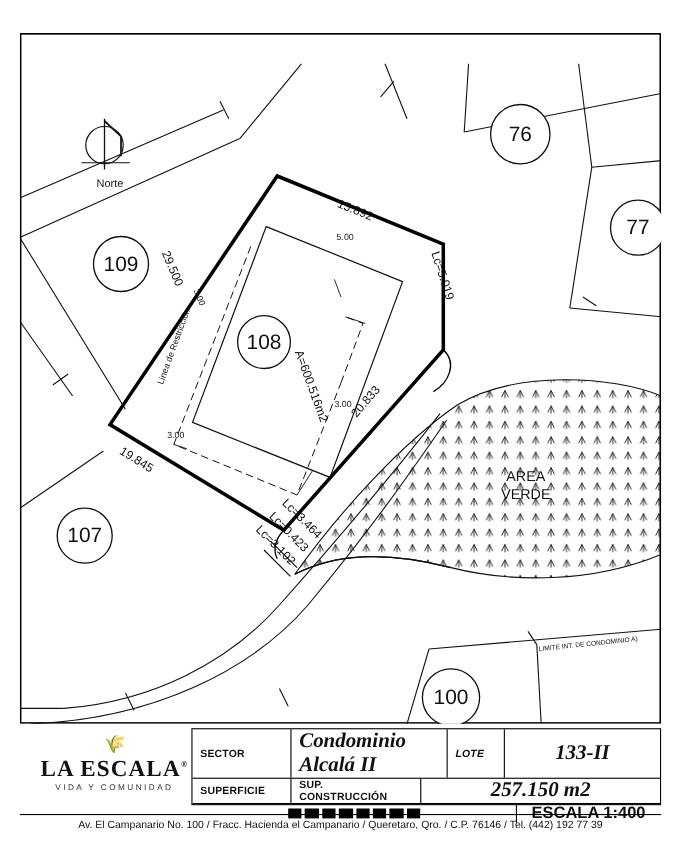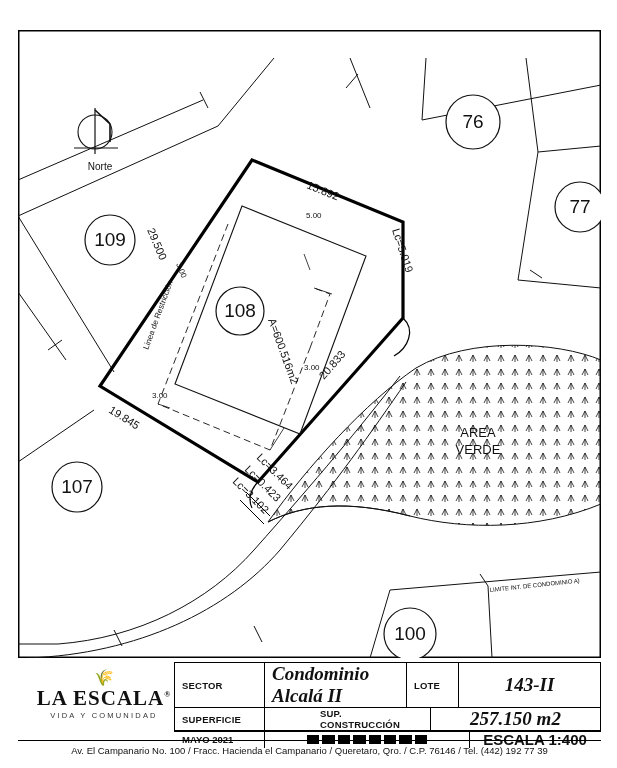--- a/index.html
+++ b/index.html
@@ -104,25 +104,25 @@
   .tb-val {
     font-family: "Liberation Serif", serif;
     font-style: italic;
     font-size: 19px;
     font-weight: bold;
     justify-content: center;
     flex: 1;
   }
   .c-sector-k { width: 90px; }
   .c-sector-v { flex: 1; }
-  .c-lote-k { width: 52px; }
+  .c-lote-k { width: 52px; font-style: italic; }
   .c-lote-v { width: 96px; }
   .c-sup-k { width: 90px; }
   .c-sup-v { flex: 1; }
-  .c-supc-k { width: 118px; margin-left: 48px; }
+  .c-supc-k { width: 118px; }
   .c-supc-v { width: 130px; }
   .c-fecha { width: 90px; font-weight: bold; font-size: 9.5px; }
   .c-scale-bar { flex: 1; display: flex; align-items: center; justify-content: center; }
   .c-escala { width: 130px; justify-content: center; font-weight: bold; font-size: 15px; }
   .scalebar {
     display: flex;
     height: 9px;
     width: 120px;
   }
   .scalebar i {
@@ -320,29 +320,28 @@
         <span>LA ESCALA</span><sup>®</sup>
       </div>
       <div class="logo-sub">VIDA Y COMUNIDAD</div>
     </div>
 
     <div class="tb-grid">
       <div class="tb-row">
         <div class="tb-cell tb-key c-sector-k">SECTOR</div>
         <div class="tb-cell tb-val c-sector-v">Condominio Alcalá II</div>
         <div class="tb-cell tb-key c-lote-k">LOTE</div>
-        <div class="tb-cell tb-val c-lote-v">143-II</div>
+        <div class="tb-cell tb-val c-lote-v">133-II</div>
       </div>
       <div class="tb-row">
         <div class="tb-cell tb-key c-sup-k">SUPERFICIE</div>
         <div class="tb-cell tb-key c-supc-k">SUP. CONSTRUCCIÓN</div>
         <div class="tb-cell tb-val c-supc-v">257.150 m2</div>
       </div>
       <div class="tb-row">
-        <div class="tb-cell c-fecha">MAYO 2021</div>
         <div class="tb-cell c-scale-bar">
           <span class="scalebar">
             <i></i>
               <i></i>
               <i></i>
               <i></i>
               <i></i>
               <i></i>
               <i></i>
               <i></i>

